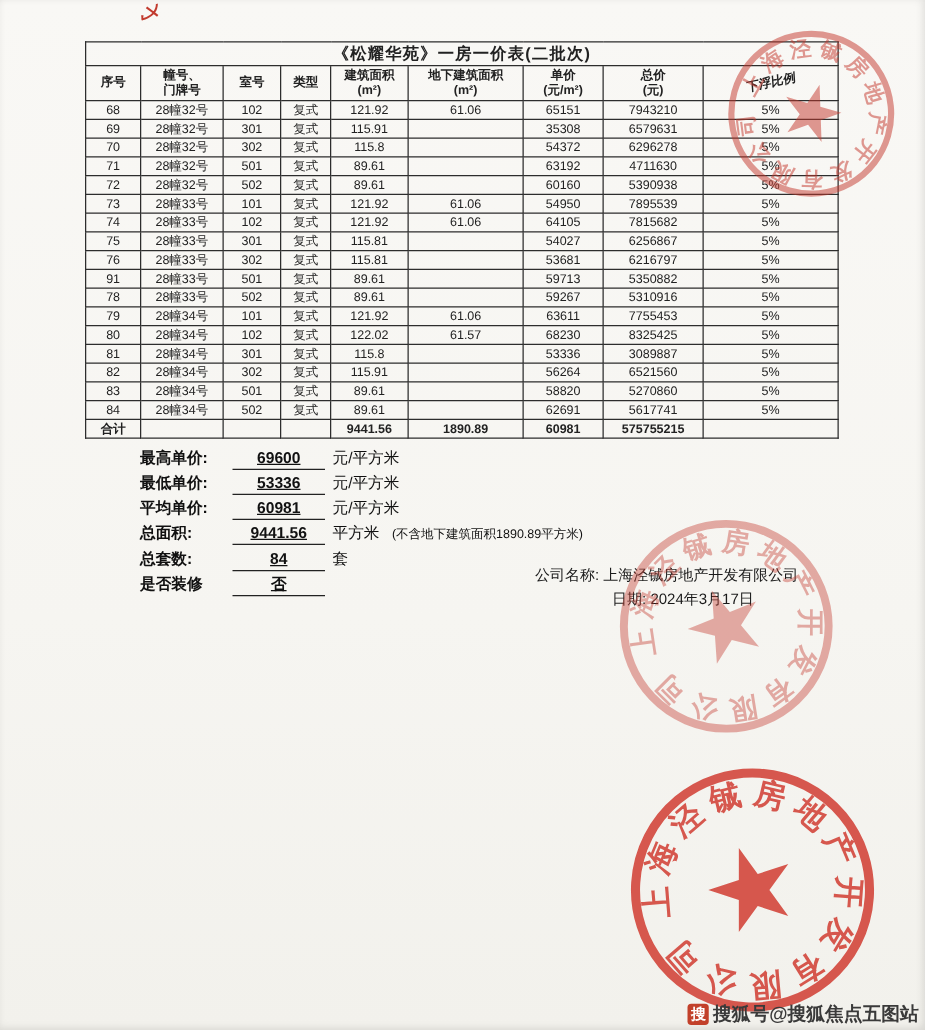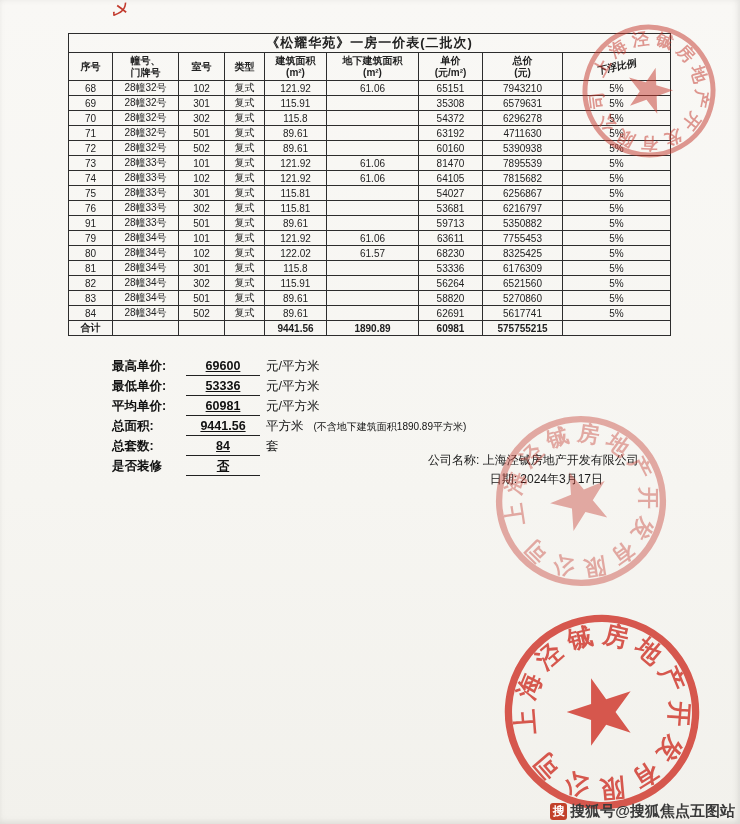--- a/index.html
+++ b/index.html
@@ -171,21 +171,21 @@
             <td>5390938</td>
             <td>5%</td>
           </tr>
           <tr>
             <td>73</td>
             <td>28幢33号</td>
             <td>101</td>
             <td>复式</td>
             <td>121.92</td>
             <td>61.06</td>
-            <td>81470</td>
+            <td>54950</td>
             <td>7895539</td>
             <td>5%</td>
           </tr>
           <tr>
             <td>74</td>
             <td>28幢33号</td>
             <td>102</td>
             <td>复式</td>
             <td>121.92</td>
             <td>61.06</td>
@@ -220,20 +220,31 @@
             <td>28幢33号</td>
             <td>501</td>
             <td>复式</td>
             <td>89.61</td>
             <td></td>
             <td>59713</td>
             <td>5350882</td>
             <td>5%</td>
           </tr>
           <tr>
+            <td>78</td>
+            <td>28幢33号</td>
+            <td>502</td>
+            <td>复式</td>
+            <td>89.61</td>
+            <td></td>
+            <td>59267</td>
+            <td>5310916</td>
+            <td>5%</td>
+          </tr>
+          <tr>
             <td>79</td>
             <td>28幢34号</td>
             <td>101</td>
             <td>复式</td>
             <td>121.92</td>
             <td>61.06</td>
             <td>63611</td>
             <td>7755453</td>
             <td>5%</td>
           </tr>
@@ -249,21 +260,21 @@
             <td>5%</td>
           </tr>
           <tr>
             <td>81</td>
             <td>28幢34号</td>
             <td>301</td>
             <td>复式</td>
             <td>115.8</td>
             <td></td>
             <td>53336</td>
-            <td>6176309</td>
+            <td>3089887</td>
             <td>5%</td>
           </tr>
           <tr>
             <td>82</td>
             <td>28幢34号</td>
             <td>302</td>
             <td>复式</td>
             <td>115.91</td>
             <td></td>
             <td>56264</td>

